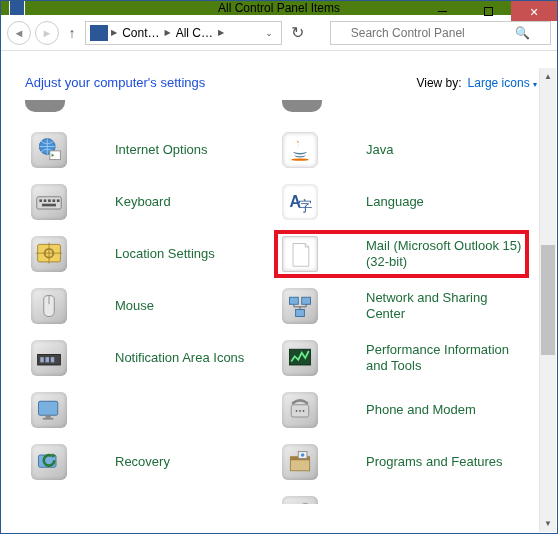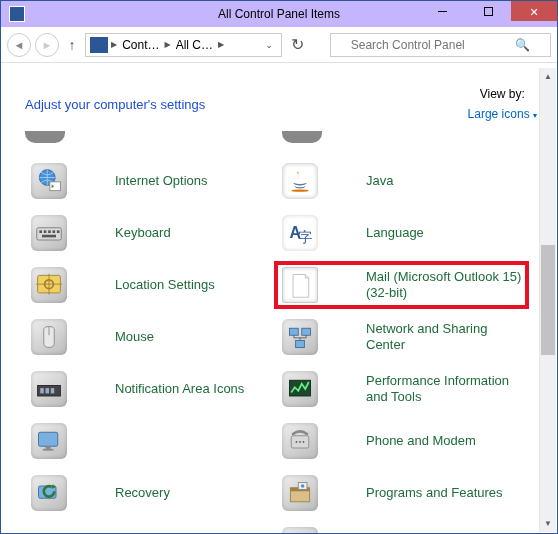--- a/index.html
+++ b/index.html
@@ -1,18 +1,18 @@
 <!DOCTYPE html>
 <html><head>
 <meta charset="utf-8">
 <style>
   * { box-sizing: border-box; margin: 0; padding: 0; font-family: "Segoe UI", Tahoma, sans-serif; }
   body { background: #fff; width: 558px; height: 534px; overflow: hidden; position: relative; border: 1px solid #2b5797; }
   
-  .titlebar { background: #c4b5fd; height: 26px; display: flex; align-items: center; position: relative; }
+  .titlebar { background: #4d7c0f; height: 14px; display: flex; align-items: center; position: relative; }
   .titlebar .appicon { width: 16px; height: 16px; margin-left: 8px; background: #2b5797; display:inline-block; border:1px solid #fff; }
   .titlebar .title { position:absolute; left:0; right:0; text-align:center; font-size: 12px; color:#000; pointer-events:none;}
   .winbtns { position:absolute; right:0; top:0; height:20px; display:flex; }
   .winbtn { width:46px; height:20px; display:flex; align-items:center; justify-content:center; font-size:12px; color:#000; }
   .winbtn.min span{ width:9px; border-bottom:1px solid #000; display:block;}
   .winbtn.max span{ width:9px; height:9px; border:1px solid #000; display:block;}
   .winbtn.close{ background:#c75050; color:#fff; font-size:14px; font-weight:300;}
   .winbtn.close span::before{content:"✕"; font-size:11px;}
   
   .navbar { height:36px; background:#fff; border-bottom:1px solid #e0e0e0; display:flex; align-items:center; padding:0 6px; gap:4px; }
@@ -23,21 +23,21 @@
   .breadcrumb .homeicon{width:18px;height:16px;background:#2b5797;margin:0 2px;display:inline-block;}
   .breadcrumb .chev{color:#555; font-size:8px; padding:0 1px;}
   .breadcrumb .ddchev{margin-left:auto; padding:0 6px 0 40px; color:#555; font-size:9px;}
   .refresh{width:24px;height:24px;display:flex;align-items:center;justify-content:center;color:#555;}
   .searchbox{flex:1; height:24px; border:1px solid #ccc; display:flex; align-items:center; padding:0 20px; margin-left:16px;}
   .searchbox input{border:none;outline:none;font-size:12px;color:#888;width:100%; background:transparent;}
   .searchbox .sicon{color:#5a8ed0;font-size:12px;margin-left:4px;}
   
   .headerrow{ display:flex; justify-content:space-between; align-items:center; padding:24px 20px 8px 24px; }
   .adjust{ color:#1d4ed8; font-size:13px;}
-  .viewby{ font-size:12px; color:#000; display:flex; align-items:center; gap:6px;flex-direction:column;}
+  .viewby{ font-size:12px; color:#000; display:flex; align-items:center; gap:6px;}
   .viewby .ddlabel{color:#0066cc;}
   .viewby .ddarrow{color:#0066cc; font-size:8px;}
   
   .content{ padding:0px 4px 0 24px; height:406px; overflow:hidden; position:relative; width:530px;}
   .grid{ display:grid; grid-template-columns: 1fr 1fr; column-gap:0px; row-gap:8px;}
   .item{ display:flex; align-items:center; gap:10px; height:44px; padding:2px 4px;}
   .item .icon{ width:40px; height:40px; flex-shrink:0; display:flex; align-items:center; justify-content:center;}
   .item .label{ color:#1e6c3a; font-size:13px; line-height:1.25;margin-left:36px; }
   .item.highlight{ outline:4px solid #e81123; outline-offset:-2px; padding:4px;}
   

